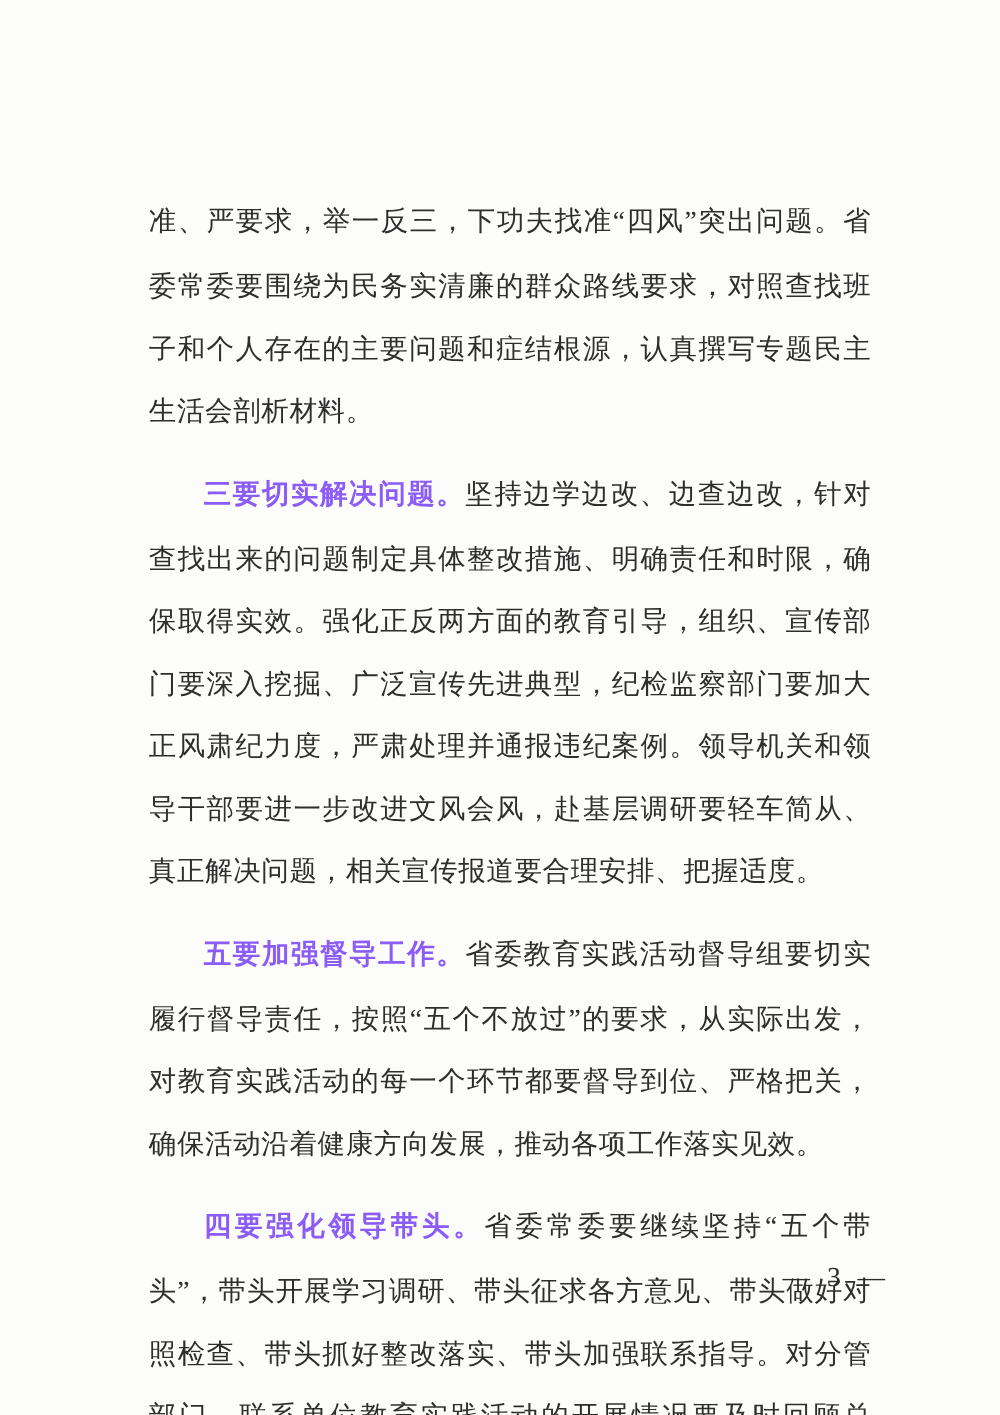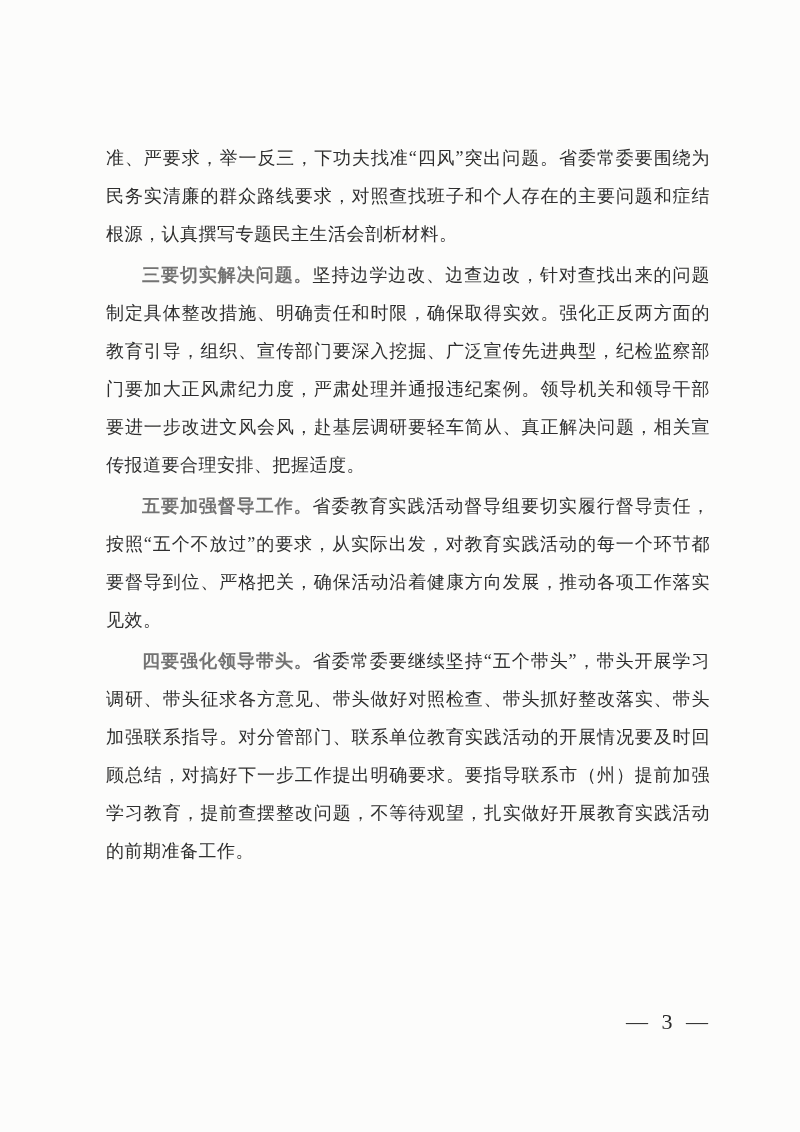--- a/index.html
+++ b/index.html
@@ -15,35 +15,35 @@
     overflow: hidden;
     font-family: "Liberation Serif", "DejaVu Serif", serif;
   }
   .text-block {
     position: absolute;
     left: 103px;
     top: 136px;
     width: 610px;
   }
   .para {
-    margin: 3px;
-    font-size: 18px;
-    line-height: 38px;
+    margin: 16px;
+    font-size: 22px;
+    line-height: 50px;
     color: #2e2e2e;
     text-align: justify;
     text-justify: inter-character;
     letter-spacing: 0.5px;
   }
   .para.indent {
     text-indent: 2em;
   }
   .lead {
-    font-family: Liberation Serif, serif;
+    font-family: Liberation Mono, monospace;
     font-weight: 700;
-    color: #737373;
+    color: #8b5cf6;
   }
   .page-number {
     position: absolute;
     top: 1006px;
     left: 626px;
     font-size: 22px;
     line-height: 32px;
     color: #2a2a2a;
     letter-spacing: 2px;
     word-spacing: 4px;

